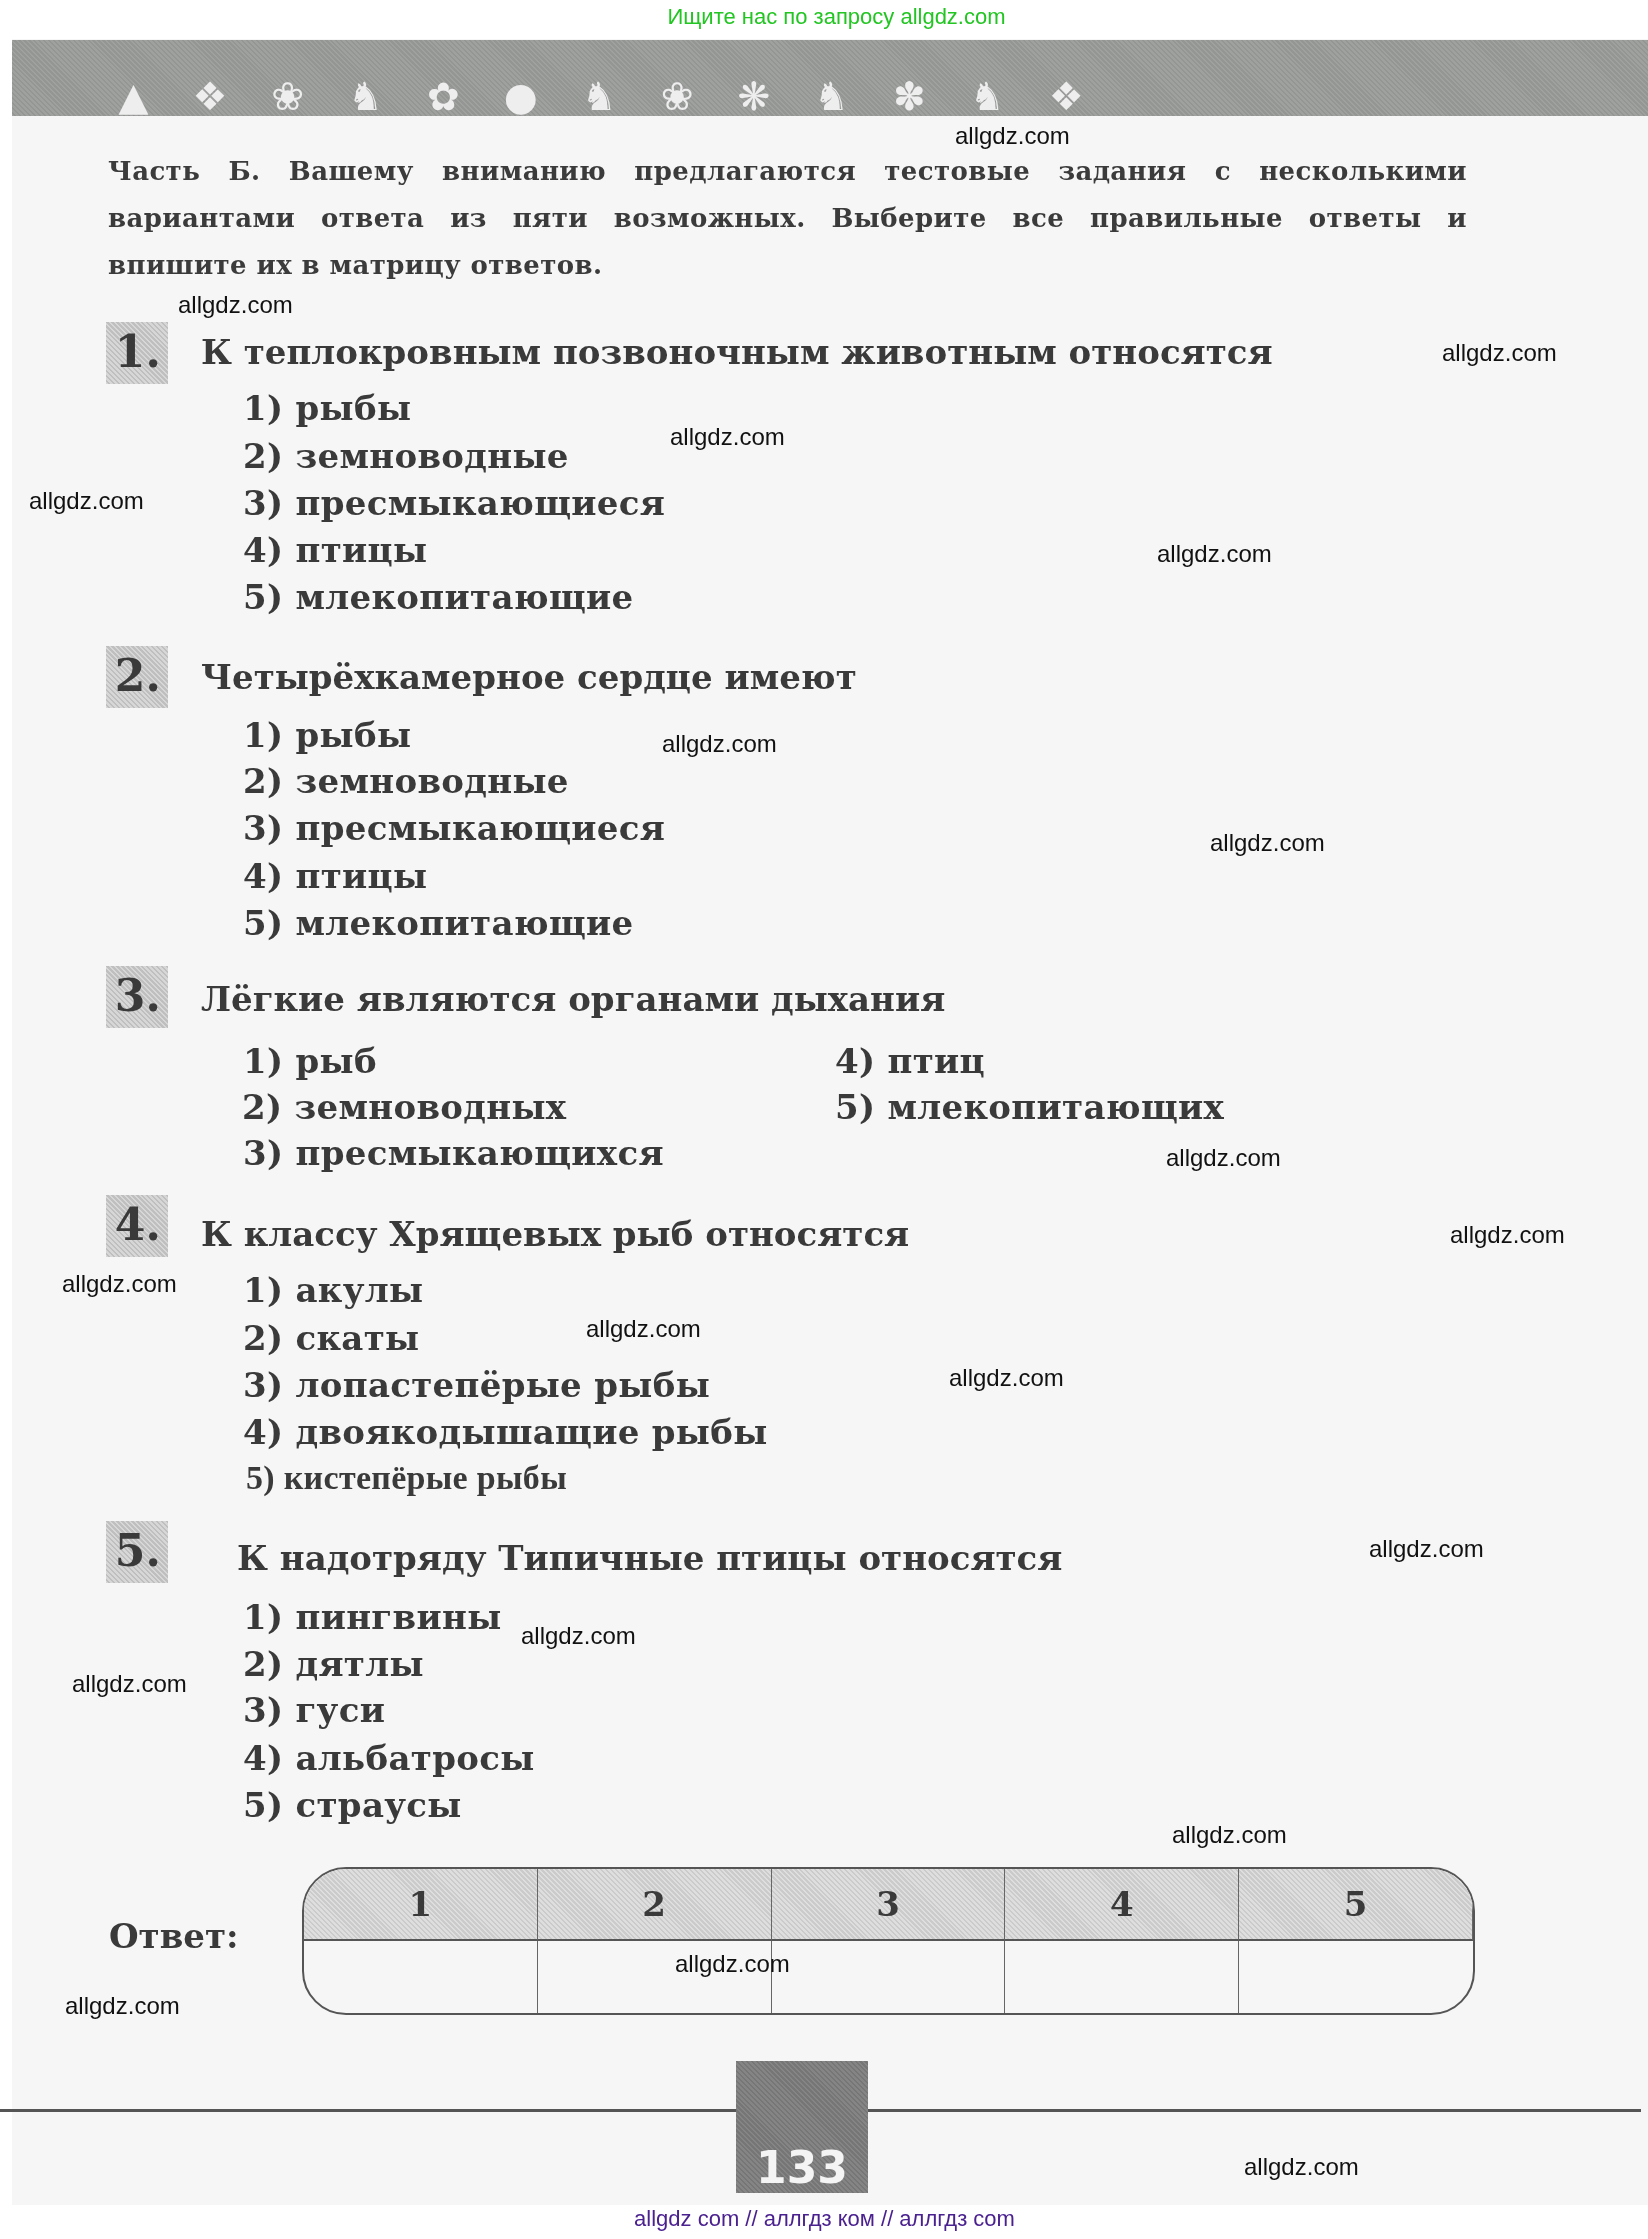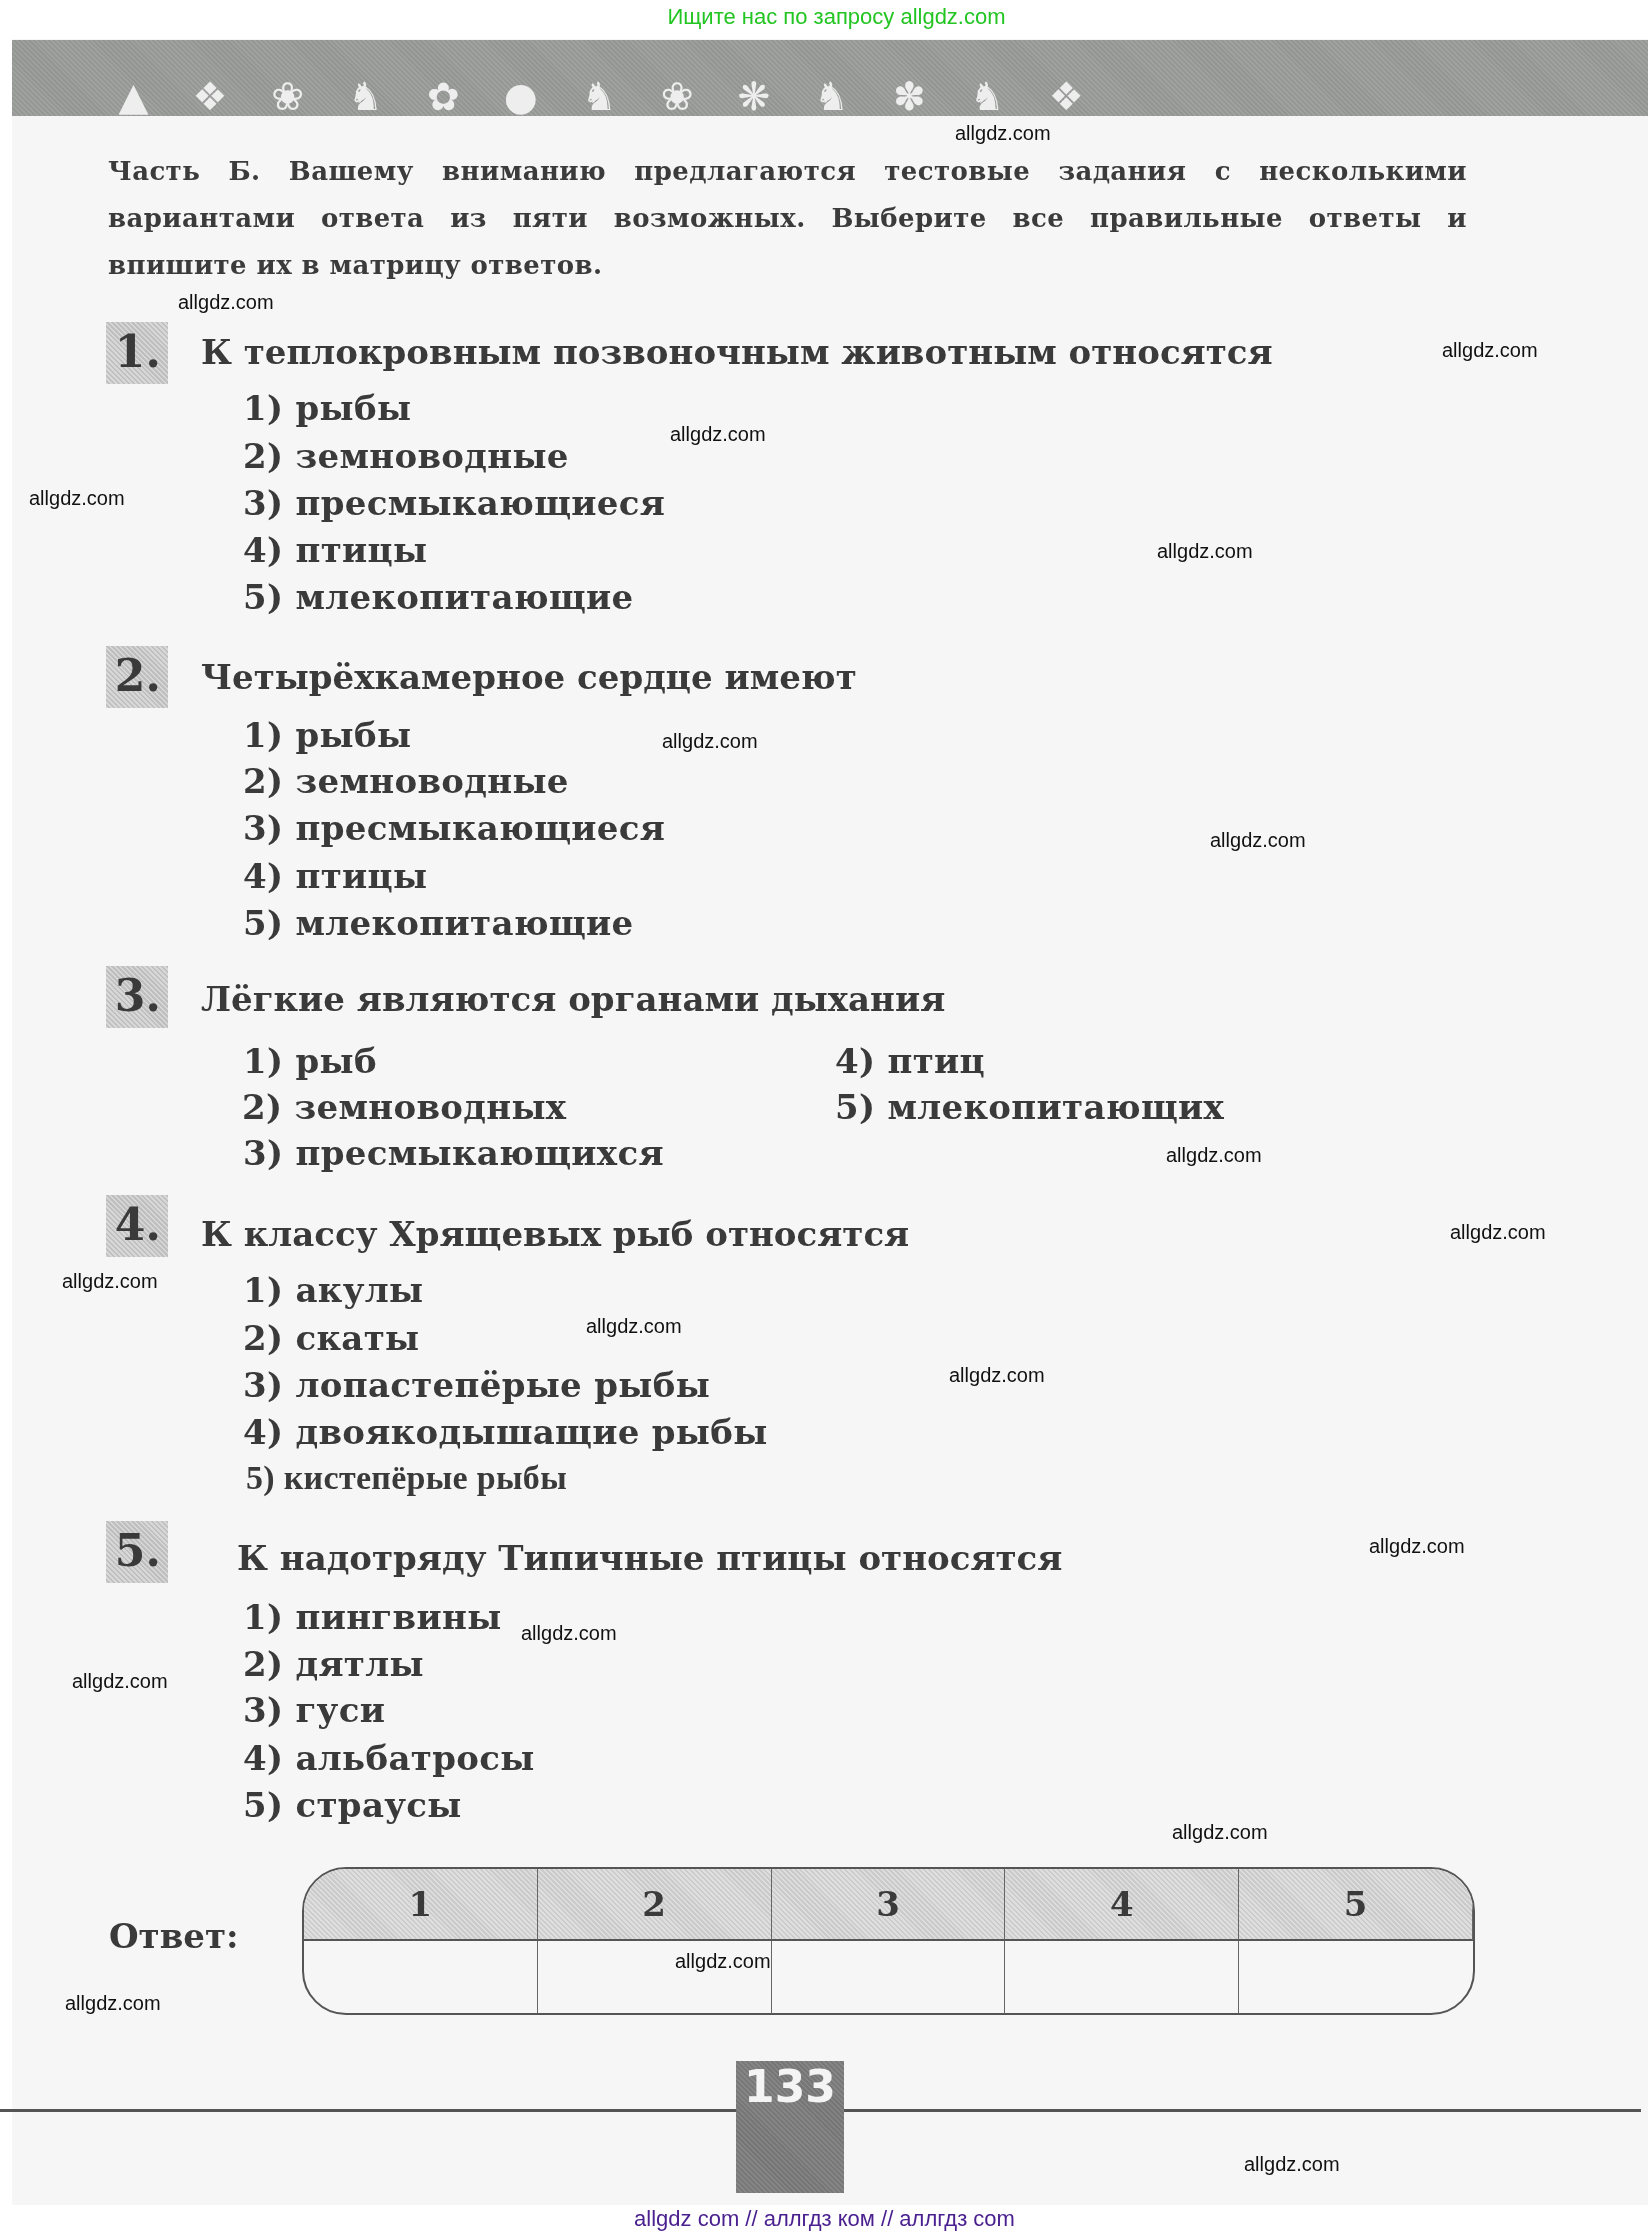--- a/index.html
+++ b/index.html
@@ -24,21 +24,21 @@
     position:absolute; left:0; top:0; width:100%; height:100%;
     display:flex; align-items:flex-end; justify-content:flex-start;
     padding-left:106px; box-sizing:border-box; gap:44px;
   }
   .animal {
     color:#eeeeee; font-size:39px; line-height:1; padding-bottom:0;
     font-family:"DejaVu Sans", sans-serif;
   }
   .wm {
     position:absolute; font-family:"Liberation Sans", sans-serif;
-    font-size:20px; color:#111; white-space:nowrap;
+    font-size:24px; color:#111; white-space:nowrap;
   }
   .intro {
     position:absolute; left:108px; top:148px; width:1359px;
     font-size:26px; line-height:47px; font-weight:bold; color:#3b3b3b;
     letter-spacing:0.4px; text-align:justify;
   }
   .intro .lead { font-weight:bold; }
   .q-num {
     position:absolute; width:62px; height:62px; background:#c9c9c9;
     background-image:repeating-linear-gradient(45deg, rgba(255,255,255,0.25) 0 1.8px, rgba(0,0,0,0.05) 1.8px 3.5px);
@@ -68,24 +68,24 @@
     border-right:1.8px solid #666; border-bottom:2.6px solid #555;
     display:flex; align-items:center; justify-content:center;
     font-size:34px; font-weight:bold; color:#3a3a3a;
   }
   .answer-table .td { border-right:1.8px solid #666; }
   .answer-table .th:last-of-type, .answer-table .td.last { border-right:none; }
   .page-rule {
     position:absolute; left:0; top:2109px; width:1641px; height:2.6px; background:#555;
   }
   .page-badge {
-    position:absolute; left:736px; top:2061px; width:108px; height:132px;
+    position:absolute; left:736px; top:2061px; width:132px; height:132px;
     background:#7d7d7d;
     background-image:repeating-linear-gradient(45deg, rgba(255,255,255,0.06) 0 1.8px, rgba(0,0,0,0.06) 1.8px 3.5px);
-    display:flex; align-items:flex-start; justify-content:center;
+    display:flex; align-items:flex-end; justify-content:center;
   }
   .page-badge span {
     font-family:"DejaVu Sans", sans-serif; font-size:44px; font-weight:bold; color:#f4f4f4;
   }
   .bottom-ad {
     position:absolute; top:2206px; left:0; width:1649px; text-align:center;
     font-family:"Liberation Sans", sans-serif; font-size:22px; color:#4b2190;
   }
   .left-edge {
     position:absolute; left:0; top:39px; width:12.4px; height:2166px; background:#ffffff;

